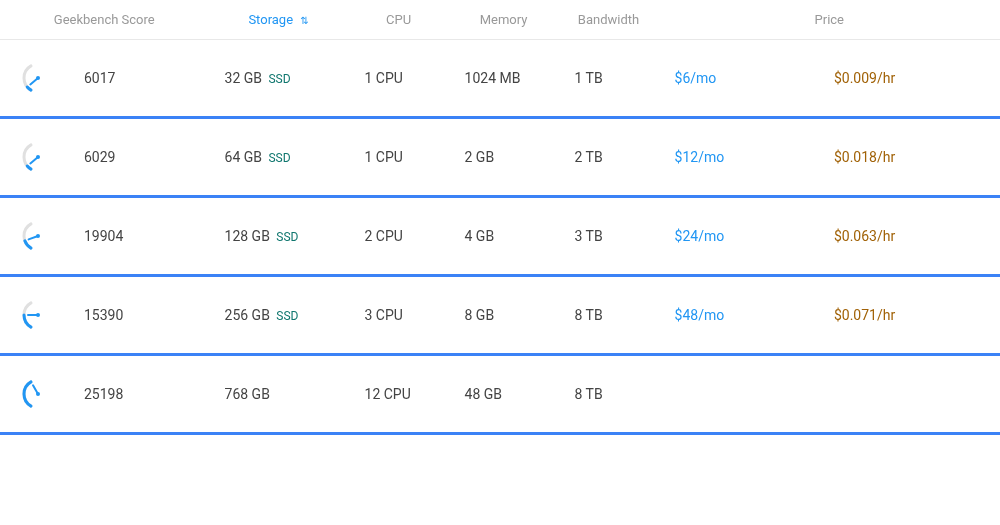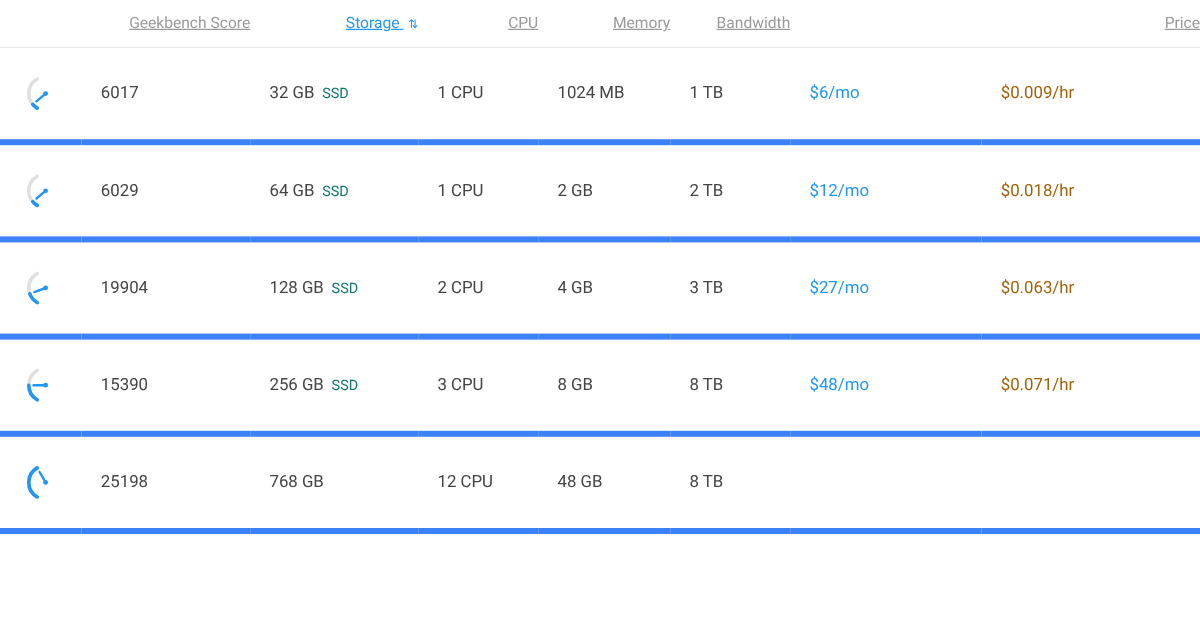--- a/index.html
+++ b/index.html
@@ -15,38 +15,37 @@
     }
     table {
       width: 100%;
       border-collapse: collapse;
     }
     thead tr {
       border-bottom: 1px solid #e8e8e8;
     }
     th {
       padding: 12px 0;
-      text-align: right;
+      text-align: center;
       font-weight: 400;
       color: #999;
       font-size: 13px;
       white-space: nowrap;
-      text-decoration: underline;
     }
     th.active-sort {
       color: #2196F3;
     }
     th .sort-icon {
       display: inline-block;
       margin-left: 4px;
       font-size: 10px;
       color: #2196F3;
     }
     tbody tr {
-      border-bottom: 5px solid #3b82f6;
+      border-bottom: 3px solid #3b82f6;
     }
     td {
       padding: 16px 16px;
       vertical-align: middle;
       color: #444;
       font-size: 14px;
     }
     .gauge-cell {
       width: 60px;
       padding-right: 8px;
@@ -167,21 +166,21 @@
     </svg>
       </td>
       <td class="score-cell">19904</td>
       <td class="storage-cell">
         128 GB <span class="ssd-label">SSD</span>
       </td>
       <td>2 CPU</td>
       <td>4 GB</td>
       <td>3 TB</td>
       <td>
-        <span class="price-monthly">$27/mo</span>
+        <span class="price-monthly">$24/mo</span>
       </td>
       <td>
         <span class="price-hourly">$0.063/hr</span>
       </td>
     </tr>
         <tr>
       <td class="gauge-cell">
         <svg class="gauge-svg" width="44" height="44" viewBox="0 0 44 44">
       <path d="M 15.000000000000004 34.124355652982146 A 14 14 0 0 1 14.999999999999993 9.875644347017863" fill="none" stroke="#e0e0e0" stroke-width="3" stroke-linecap="round"></path>
       <path d="M 15.000000000000004 34.124355652982146 A 14 14 0 0 1 8 22" fill="none" stroke="#2196F3" stroke-width="3" stroke-linecap="round"></path>

